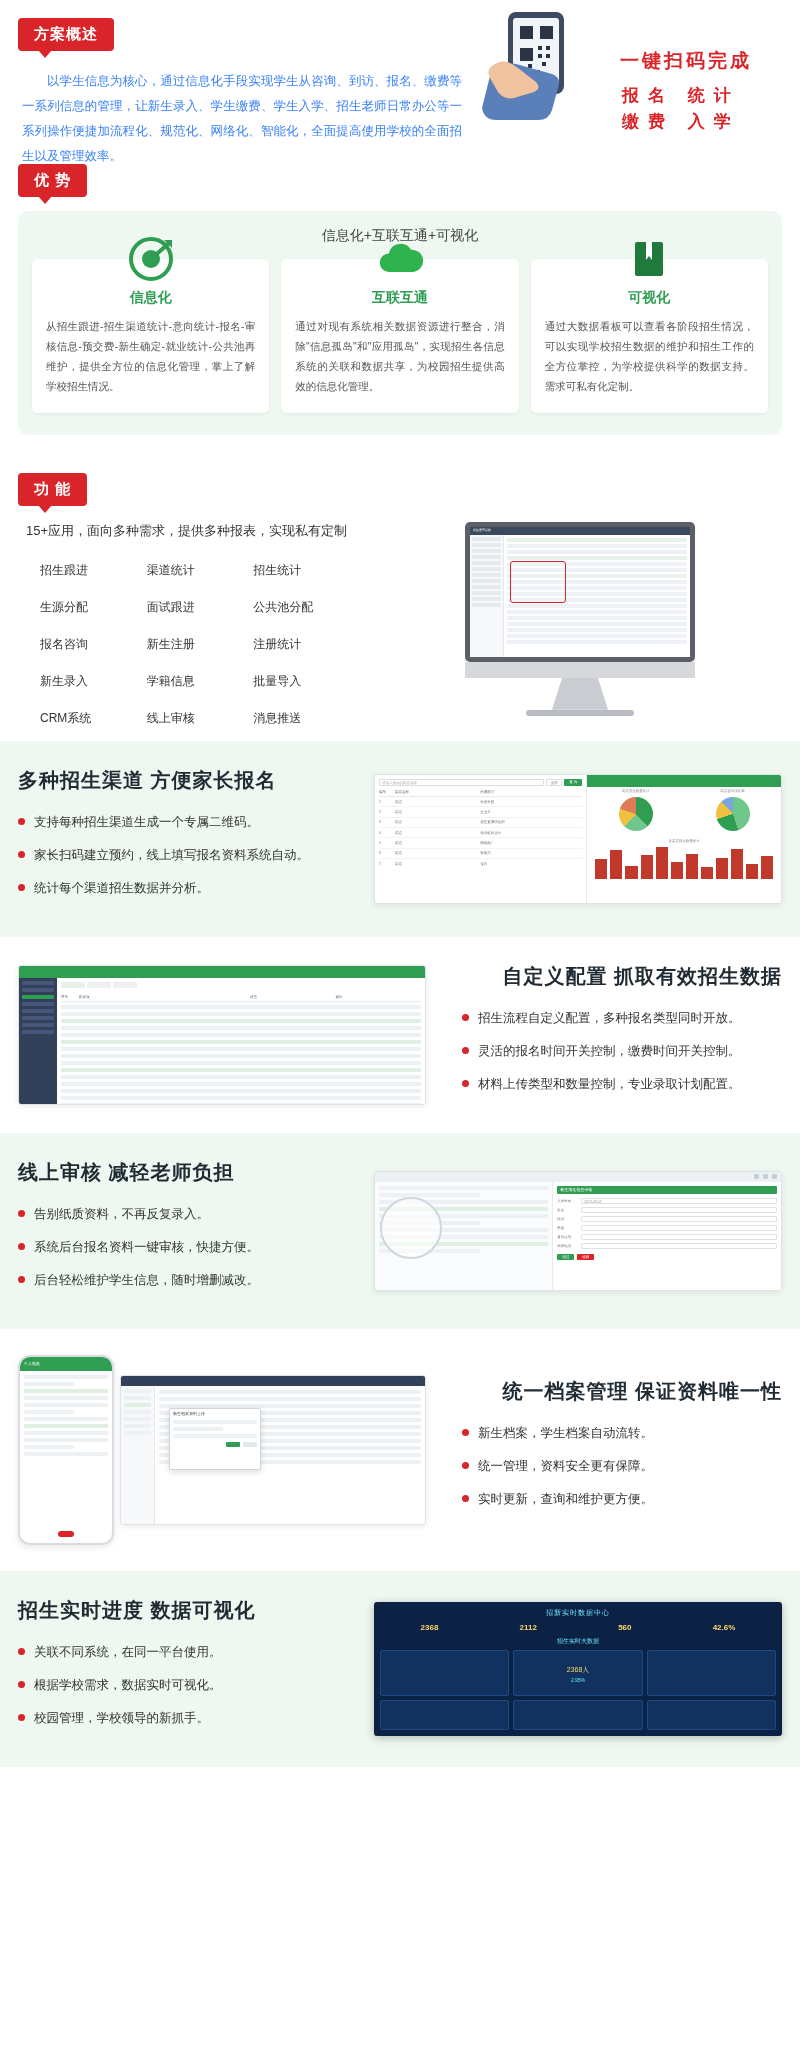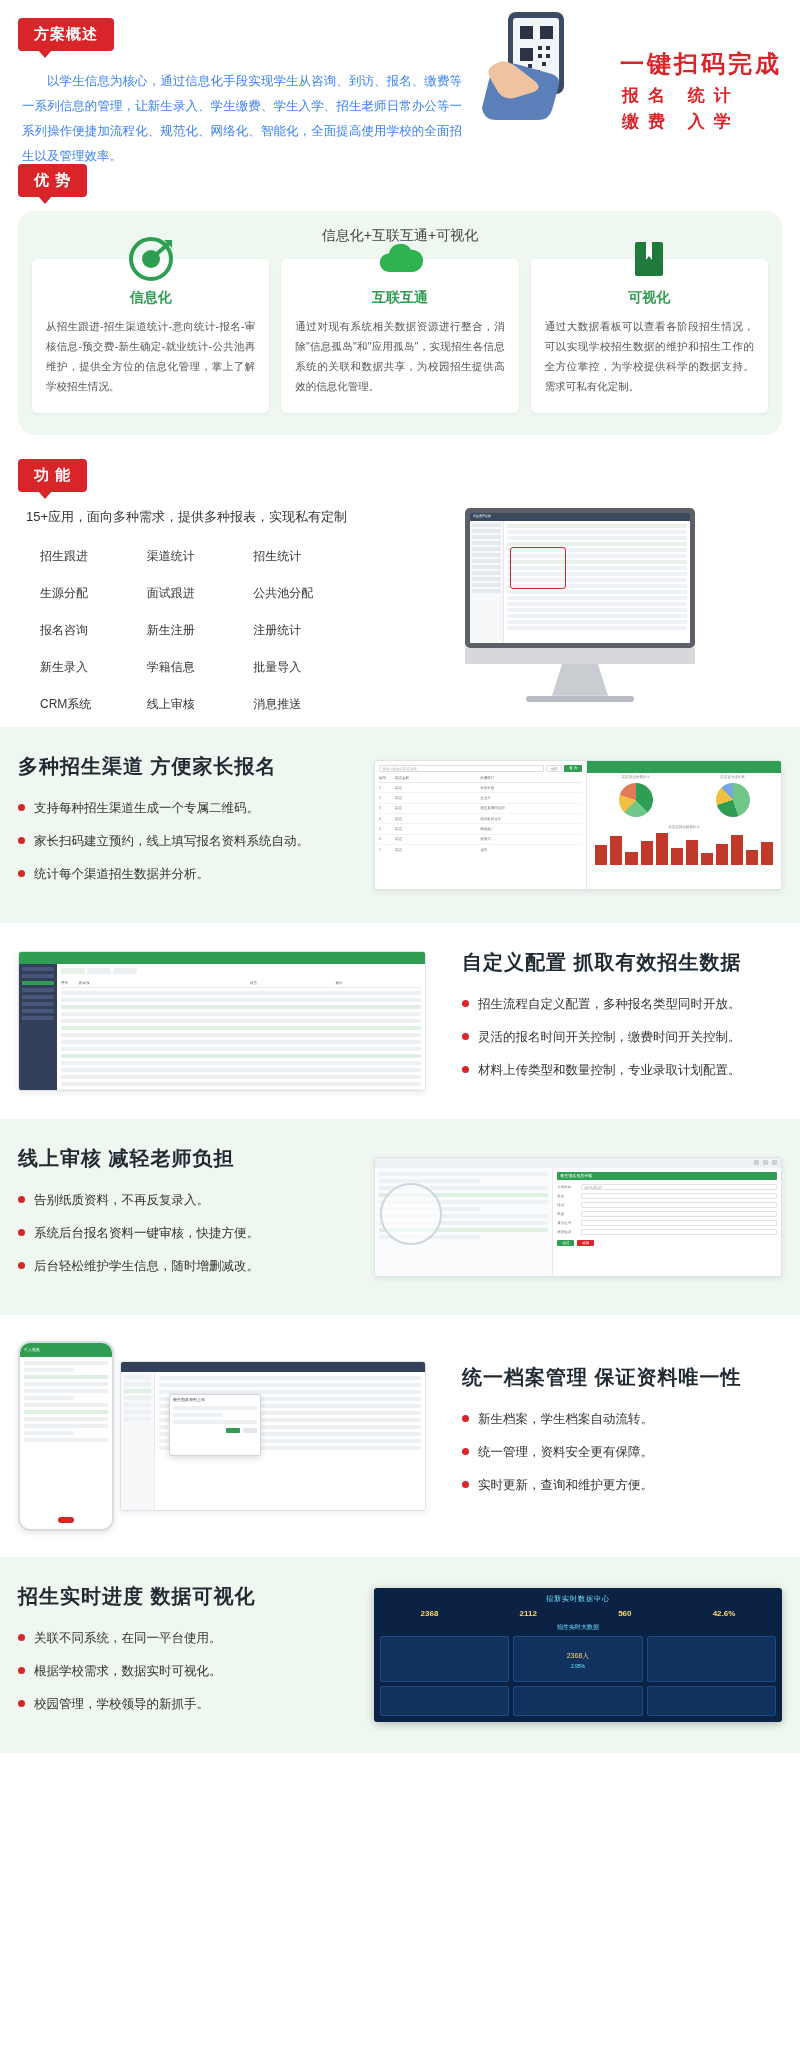--- a/index.html
+++ b/index.html
@@ -43,37 +43,37 @@
     text-indent: 2em;
     text-align: justify;
   }
   .phone-art {
     position: absolute;
     right: 10px; top: 6px;
     width: 320px; height: 140px;
   }
   .phone-art .slogan1 {
     position: absolute; left: 150px; top: 42px;
-    color: #d9252a; font-size: 24px; font-weight: bold; letter-spacing: 3px;
+    color: #d9252a; font-size: 19px; font-weight: bold; letter-spacing: 3px;
   }
   .phone-art .slogan2 {
     position: absolute; left: 152px; top: 78px;
     color: #d9252a; font-size: 17px; font-weight: bold; letter-spacing: 9px;
   }
   .phone-art .slogan3 {
     position: absolute; left: 152px; top: 104px;
     color: #d9252a; font-size: 17px; font-weight: bold; letter-spacing: 9px;
   }
 
   
   .sec-adv { padding: 4px 0 18px 0; }
   .adv-panel {
-    margin: 14px 18px 2px 18px;
+    margin: 14px 18px 16px 18px;
     background: #eef7f0;
-    border-radius: 17px;
+    border-radius: 10px;
     padding: 16px 14px 22px 14px;
   }
   .adv-title {
     text-align: center;
     font-size: 14px;
     color: #444;
     margin-bottom: 14px;
   }
   .adv-cards { display: flex; justify-content: space-between; gap: 12px; }
   .adv-card {
@@ -156,21 +156,21 @@
   .feat.white { background: #ffffff; }
   .feat-text { width: 340px; }
   .feat-text.right { padding-left: 20px; }
   .feat h3 {
     font-size: 20px;
     font-weight: bold;
     color: #1f2a33;
     margin-bottom: 18px;
     letter-spacing: 1px;
   }
-  .feat h3.rt { text-align: left; }
+  .feat h3.rt { text-align: right; }
   .feat ul { list-style: none; }
   .feat li {
     font-size: 12.5px;
     color: #333;
     line-height: 1.6;
     margin-bottom: 13px;
     padding-left: 16px;
     position: relative;
   }
   .feat li::before {

